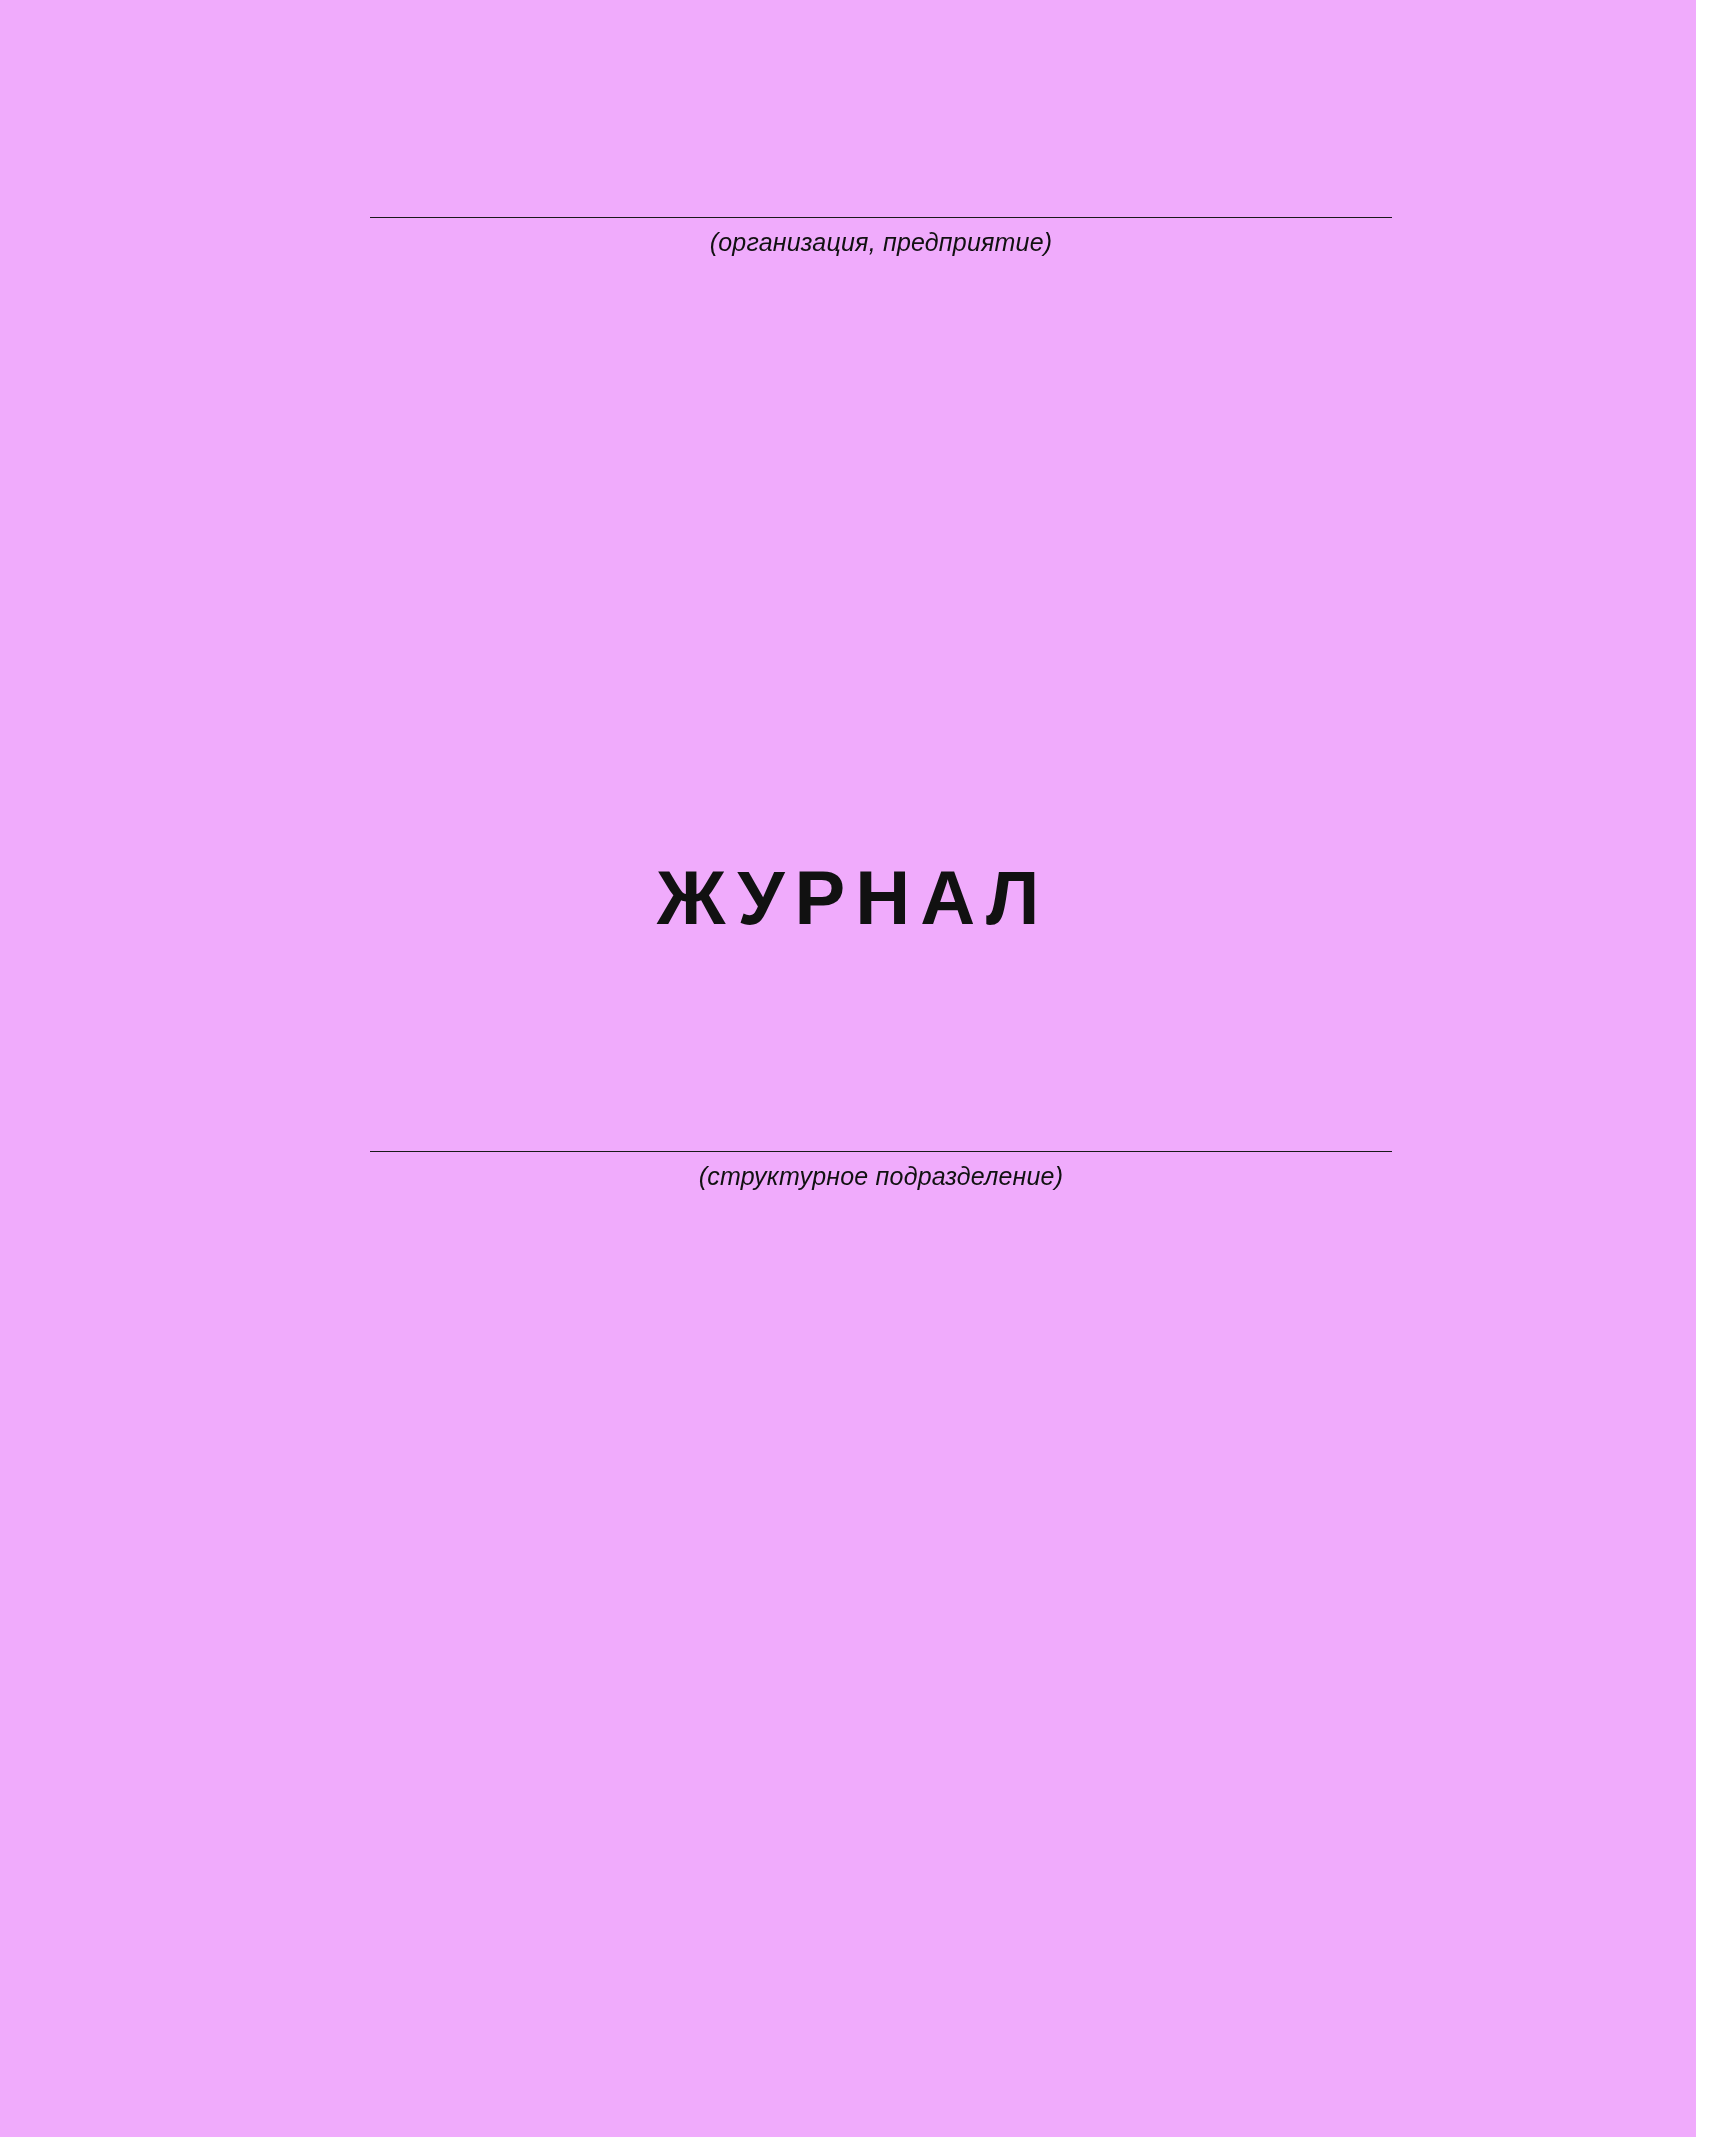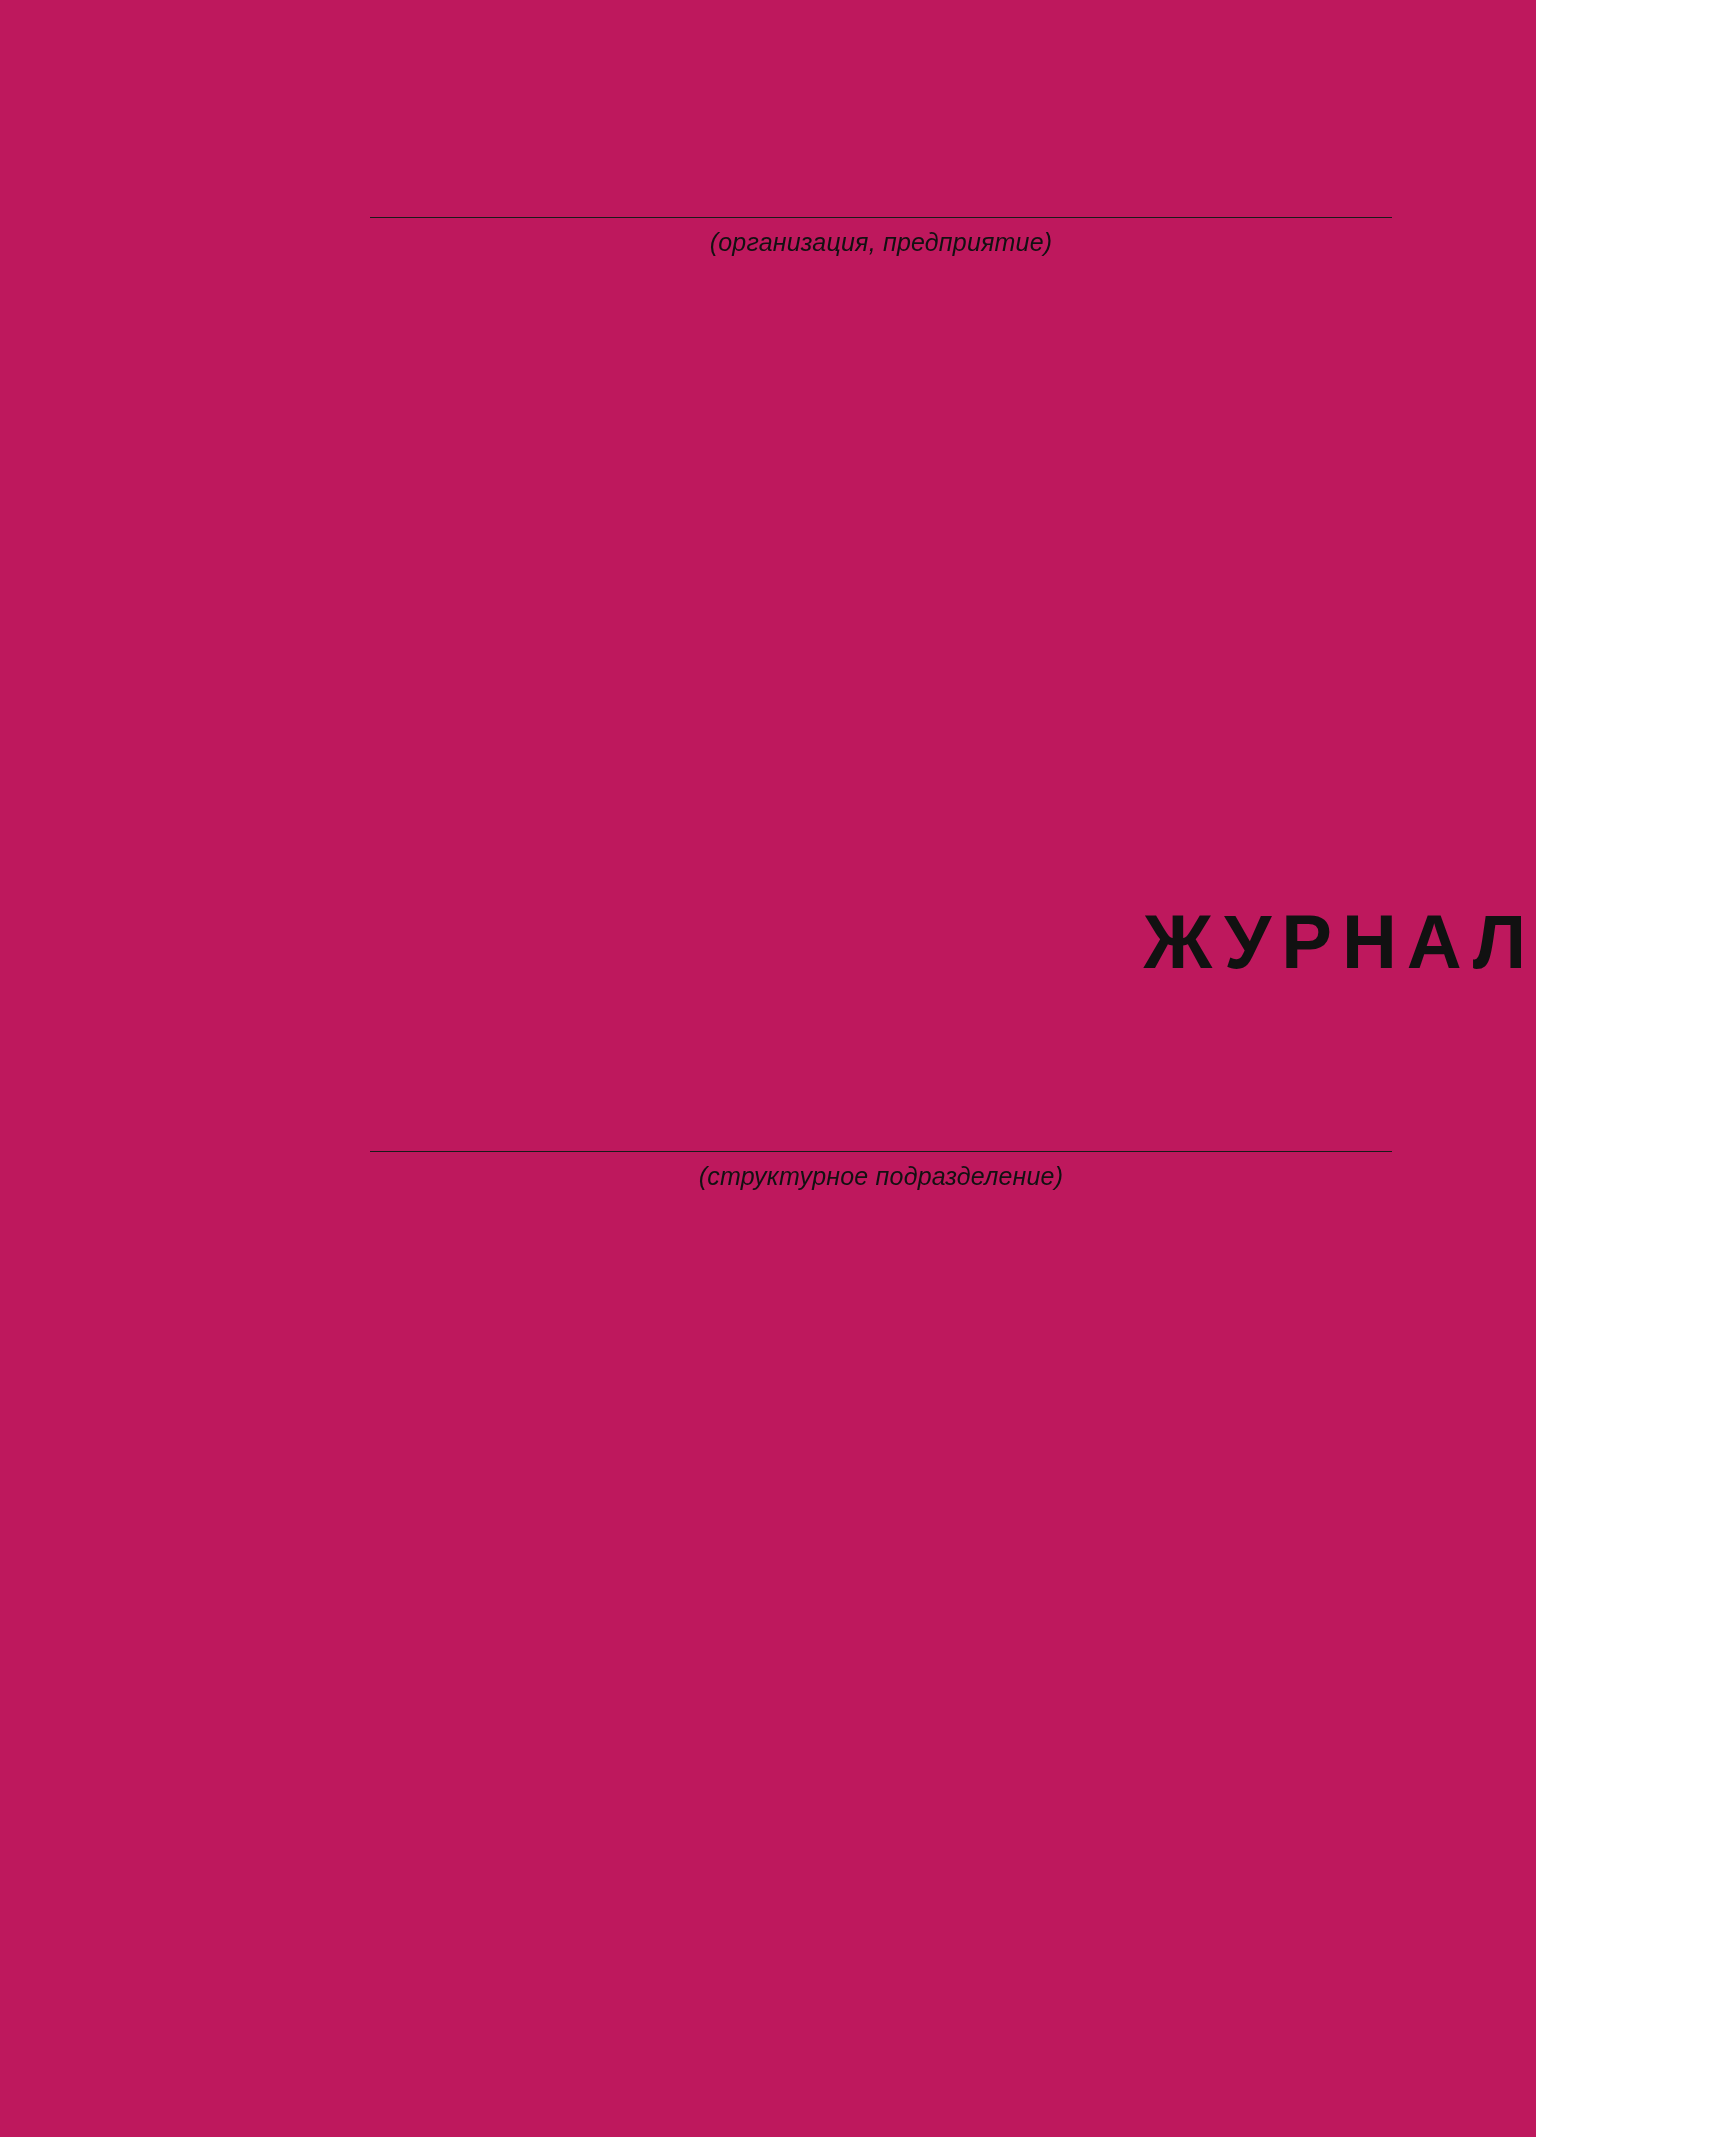--- a/index.html
+++ b/index.html
@@ -7,23 +7,23 @@
     padding: 0;
   }
   body {
     width: 1732px;
     height: 2137px;
     background: #ffffff;
     font-family: "Liberation Sans", sans-serif;
   }
   .page {
     position: relative;
-    width: 1536px;
+    width: 1696px;
     height: 2137px;
-    background: #be185d;
+    background: #f0abfc;
     box-sizing: border-box;
     overflow: hidden;
   }
 
   
   .org-block {
     position: absolute;
     left: 370px;
     top: 217px;
     width: 1022px;
@@ -42,22 +42,21 @@
     margin-top: 10px;
     letter-spacing: 0.2px;
   }
 
   
   .title-block {
     position: absolute;
     left: 0;
     top: 859px;
     width: 100%;
-    text-align: right;
-    margin-top: 44px;
+    text-align: center;
   }
   .title-main {
     font-family: "Liberation Sans", sans-serif;
     font-weight: bold;
     font-size: 76px;
     letter-spacing: 10px;
     color: #111111;
     line-height: 1.02;
     text-indent: 10px;
   }

